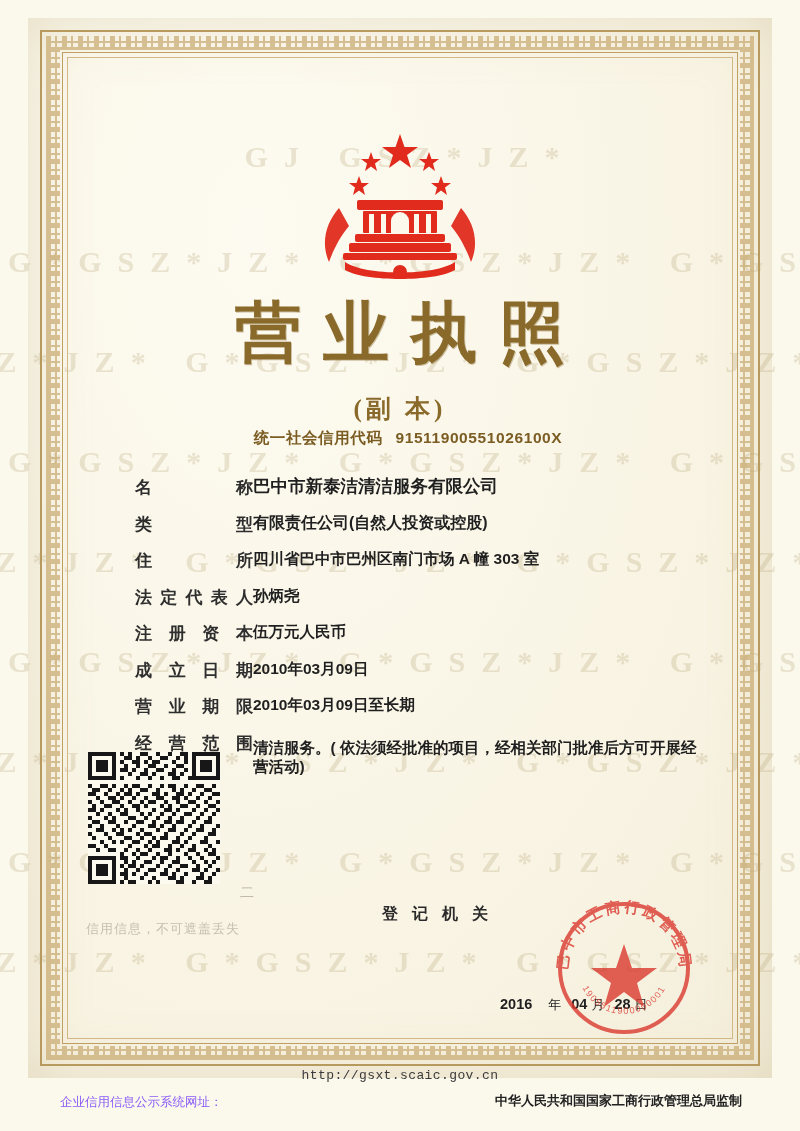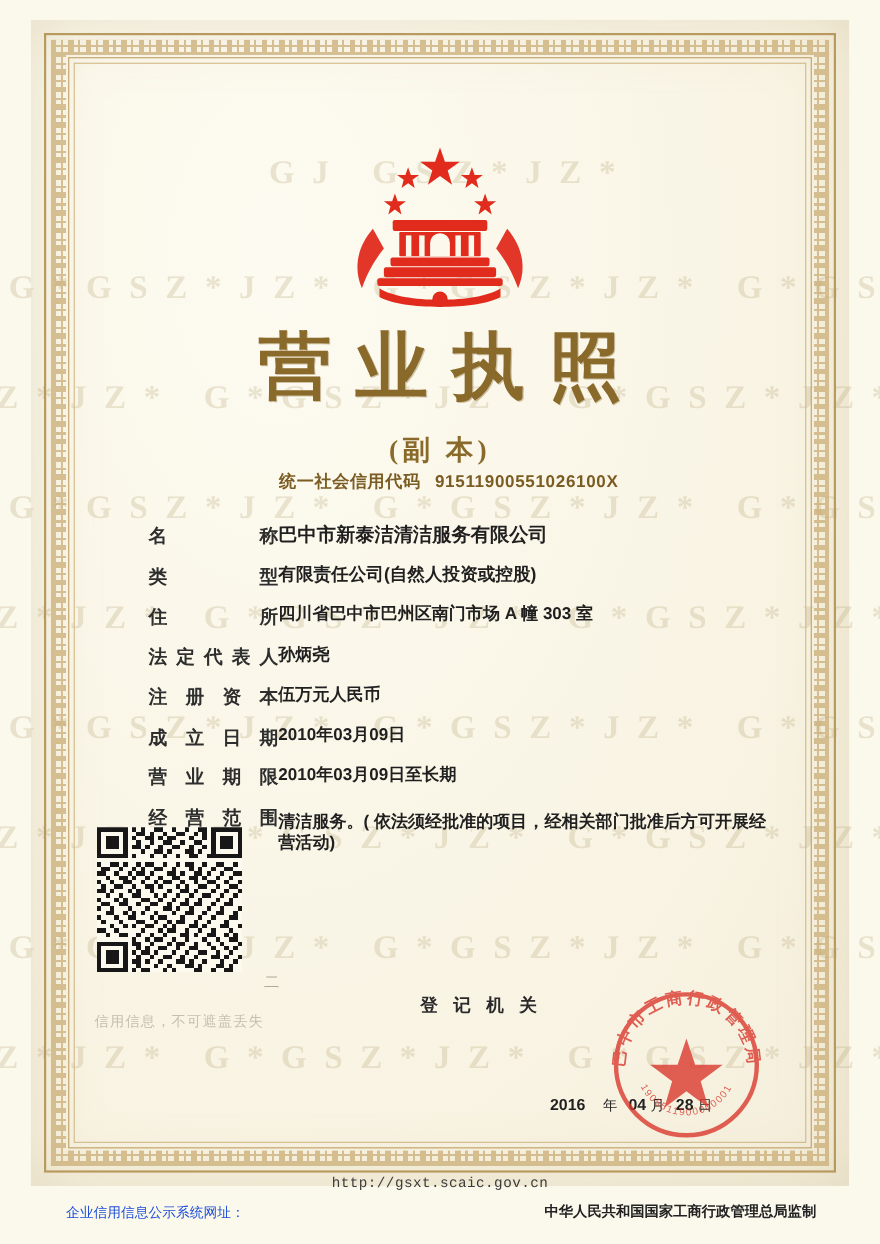--- a/index.html
+++ b/index.html
@@ -291,21 +291,21 @@
     font-family: "Liberation Mono", monospace;
     font-size: 13px;
     color: #3b3b3b;
     letter-spacing: .4px;
   }
   .footer-left {
     position: absolute;
     left: 60px;
     top: 1094px;
     font-size: 12.5px;
-    color: #1d4ed8;
+    color: #8b5cf6;
   }
   .footer-right {
     position: absolute;
     right: 58px;
     top: 1092px;
     font-size: 13px;
     color: #222;
     font-weight: 600;
   }
 </style>

